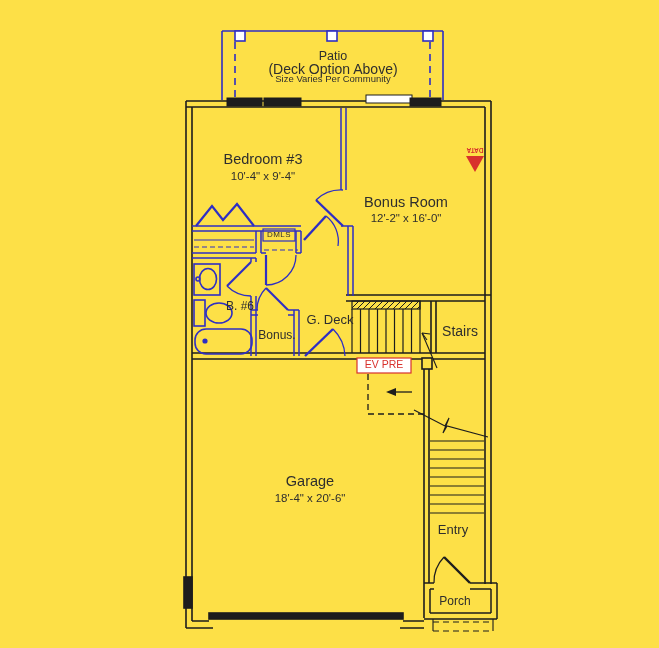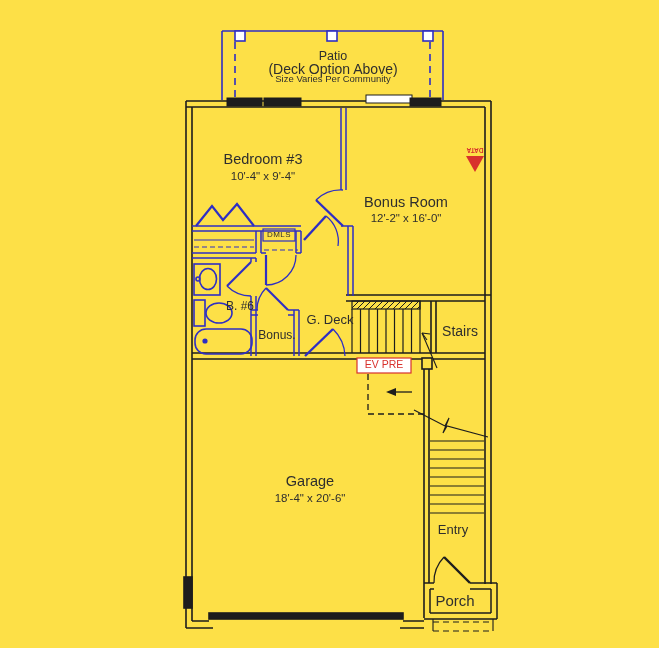--- a/index.html
+++ b/index.html
@@ -184,18 +184,18 @@
 <div class="lbl" style="left:277px;top:335px;font-size:12px;">Bonus.</div>
 <div class="lbl" style="left:330px;top:320px;font-size:13px;">G. Deck</div>
 <div class="lbl" style="left:460px;top:331px;font-size:14px;">Stairs</div>
 
 <div class="lbl red" style="left:384px;top:365px;font-size:10.5px;">EV PRE</div>
 
 <div class="lbl" style="left:310px;top:482px;font-size:14.5px;">Garage</div>
 <div class="lbl" style="left:310px;top:498px;font-size:11.5px;">18'-4" x 20'-6"</div>
 
 <div class="lbl" style="left:453px;top:530px;font-size:13px;">Entry</div>
-<div class="lbl" style="left:455px;top:601px;font-size:15px;">Porch</div>
+<div class="lbl" style="left:455px;top:601px;font-size:12px;">Porch</div>
 
 <div class="lbl red" id="lbl-data" style="left:475px;top:150px;font-size:6.5px;font-weight:bold;">DATA</div>
 
 
 </div>
 
 </body></html>

